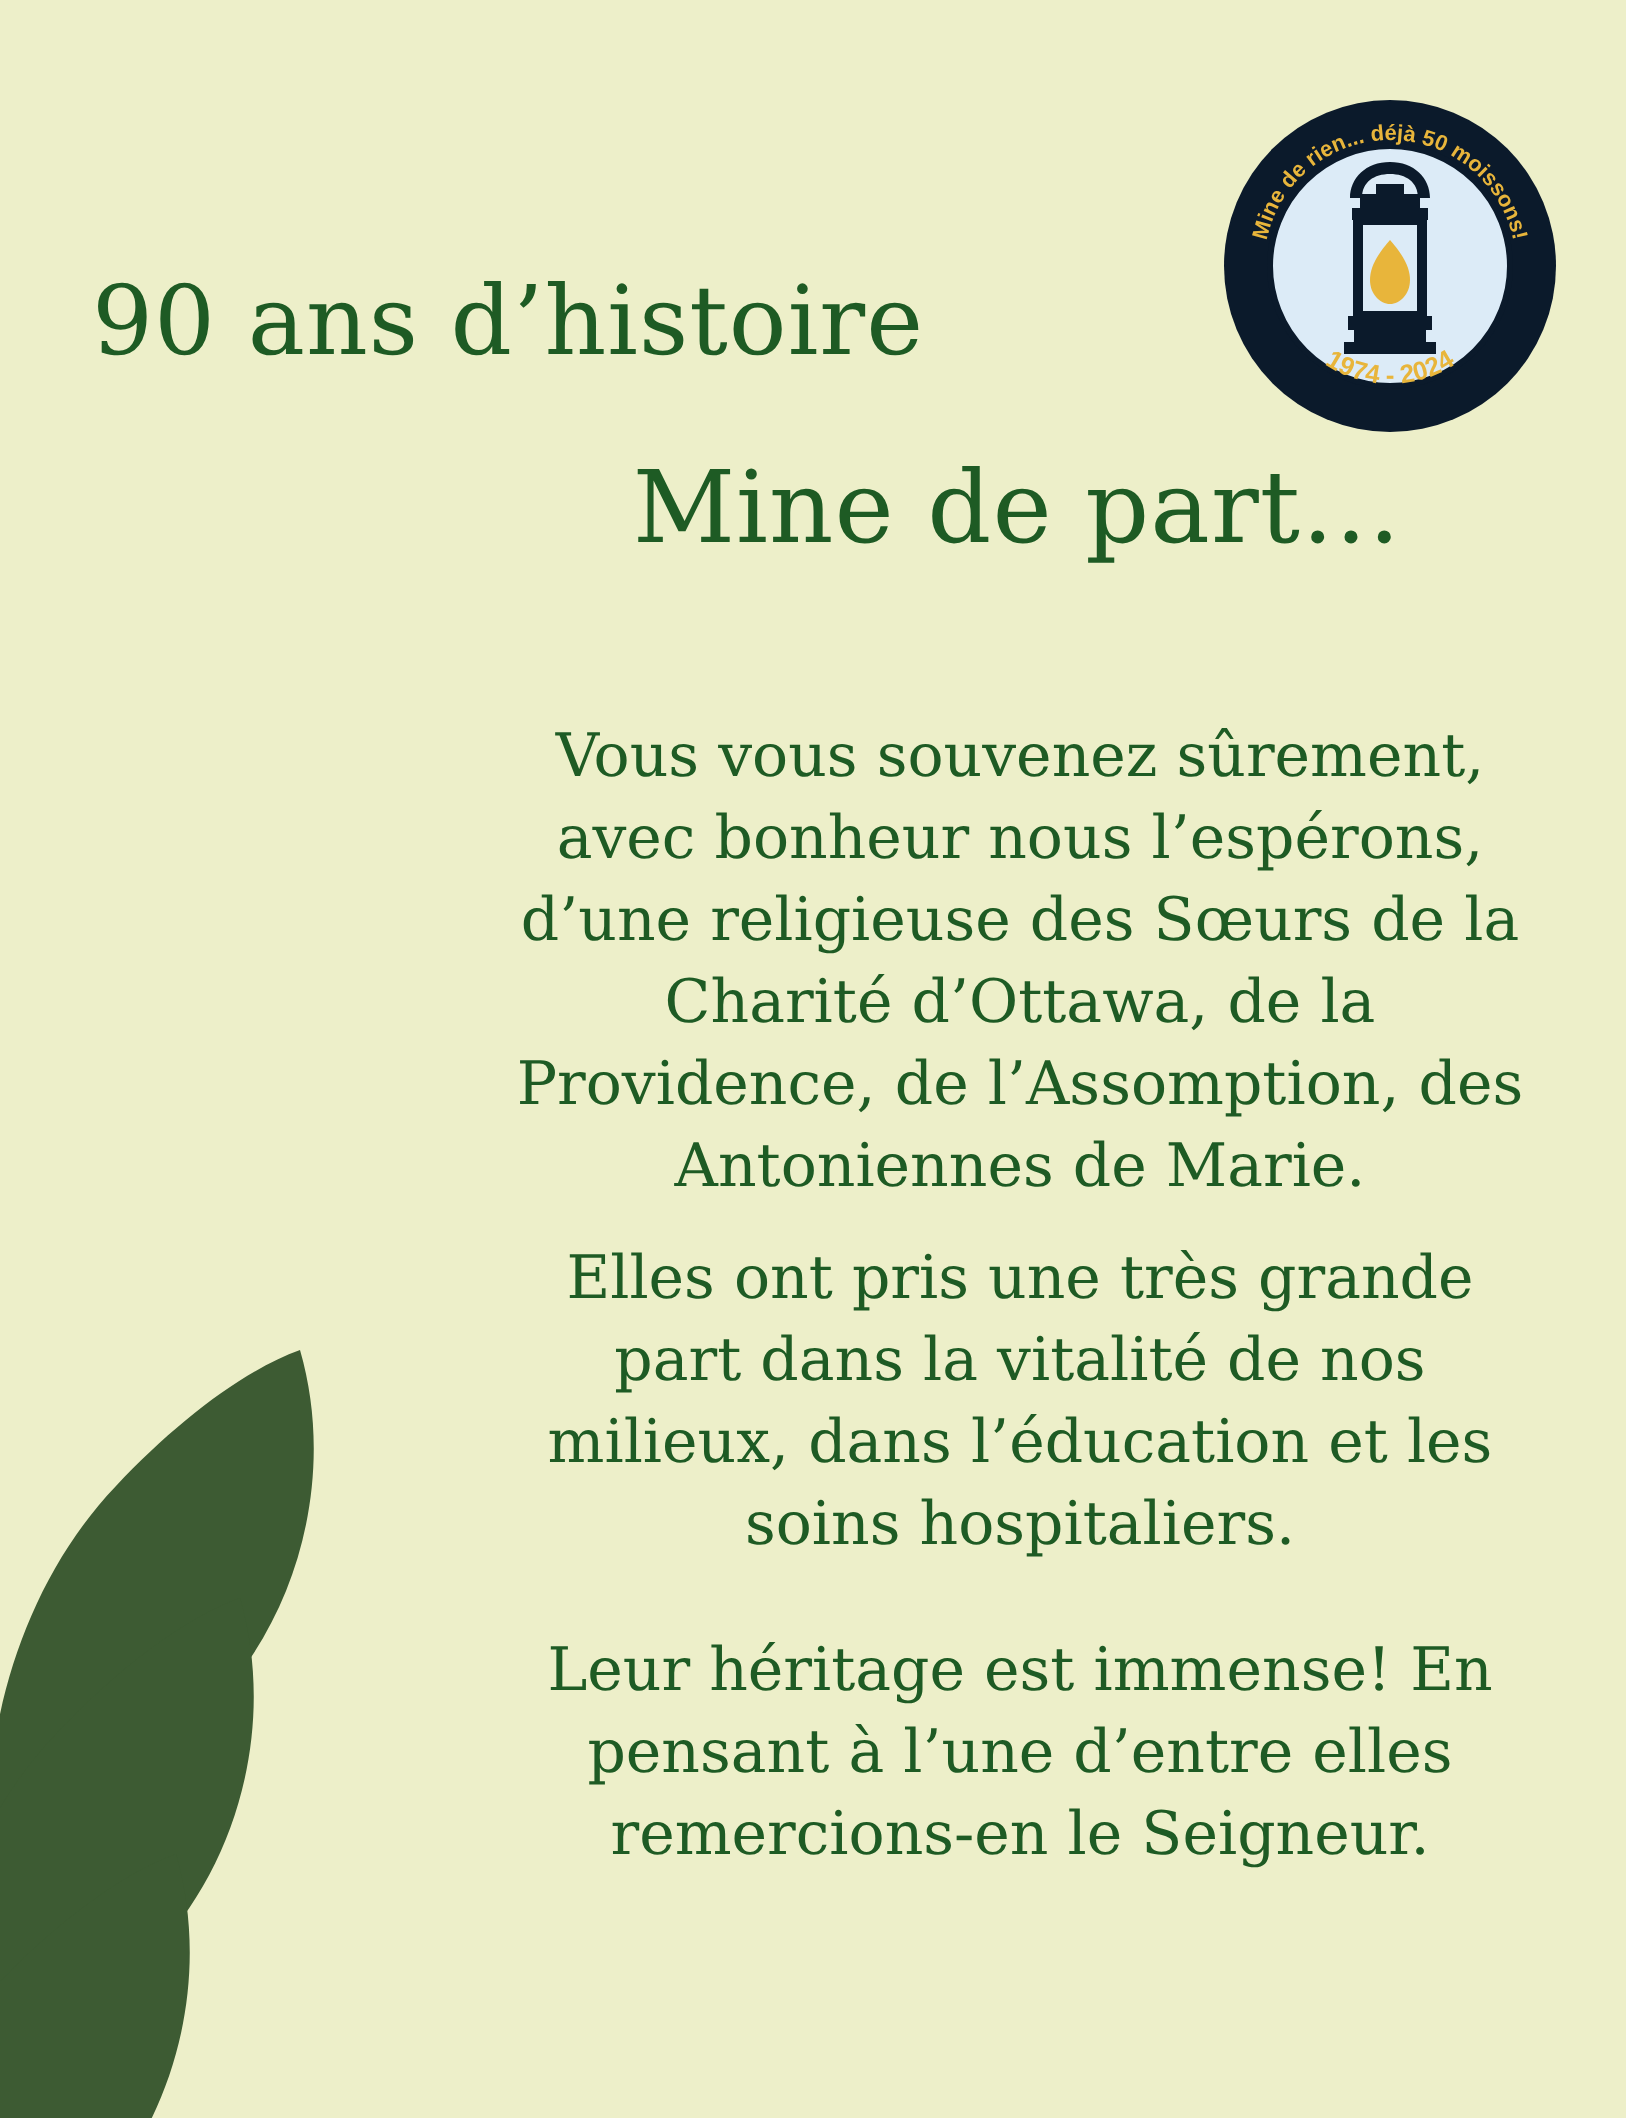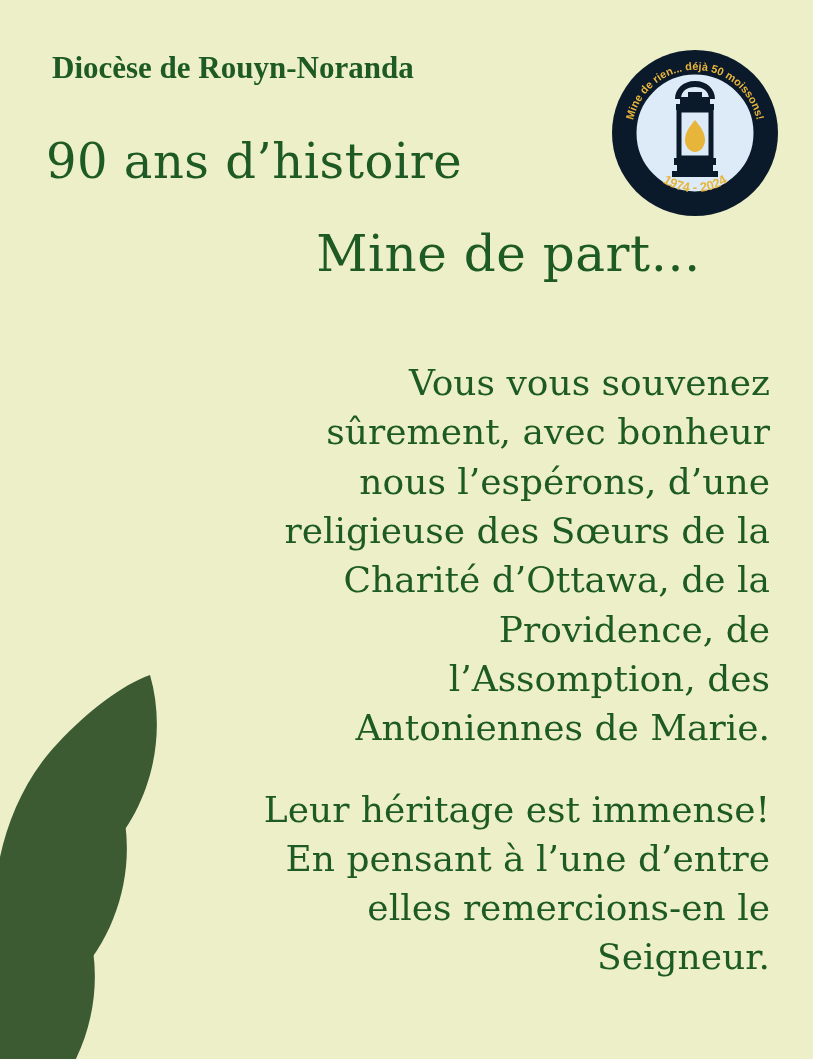--- a/index.html
+++ b/index.html
@@ -70,24 +70,24 @@
     width: 170px;
     height: 170px;
   }
 
   
   .body-text {
     position: absolute;
     left: 250px;
     top: 358px;
     width: 520px;
-    text-align: right;
+    text-align: center;
     color: #1E5B24;
     font-family: "DejaVu Serif", serif;
-    font-size: 36px;
+    font-size: 30px;
     line-height: 1.37;
   }
   .body-text p {
     margin: 0 0 14px 0;
   }
   .body-text p:last-child {
     margin-bottom: 0;
     margin-top: 32px;
   }
 </style>
@@ -97,21 +97,20 @@
 <div class="poster">
 
   <svg class="leaves" viewBox="0 0 300 420" xmlns="http://www.w3.org/2000/svg">
     <g fill="#3D5B33">
       <path d="M196 16 C214 78 196 150 150 196 C118 228 74 244 40 246 C42 190 62 128 104 84 C134 52 168 26 196 16 Z" transform="translate(-6,10)"></path>
       <path d="M150 150 C168 212 150 284 104 330 C72 362 28 378 -6 380 C-4 324 16 262 58 218 C88 186 122 160 150 150 Z" transform="translate(10,0)"></path>
       <path d="M104 292 C122 354 104 426 58 472 C26 504 -18 520 -52 522 C-50 466 -30 404 12 360 C42 328 76 302 104 292 Z" transform="translate(24,-14)"></path>
     </g>
   </svg>
 
-  <div class="diocese">Diocèse de Rouyn-Noranda</div>
   <div class="title-1">90 ans d’histoire</div>
   <div class="title-2">Mine de part…</div>
 
   <svg class="logo" viewBox="0 0 170 170" xmlns="http://www.w3.org/2000/svg">
     <defs>
       <path id="arcTop" d="M 22 85 A 63 63 0 0 1 148 85"></path>
       <path id="arcBottom" d="M 26 85 A 59 59 0 0 0 144 85"></path>
     </defs>
     <circle cx="85" cy="85" r="83" fill="#0B1A2B"></circle>
     <circle cx="85" cy="85" r="60" fill="#DCEBF7"></circle>
@@ -132,16 +131,17 @@
       <path d="M64 110 h42 v7 h-42 z"></path>
       <path d="M67 117 h36 v6 h-36 z"></path>
       <path d="M62 123 h46 v6 h-46 z"></path>
       <path d="M85 33 c-12 0 -20 8 -20 18 h6 c0 -8 6 -12 14 -12 s14 4 14 12 h6 c0 -10 -8 -18 -20 -18 z"></path>
       <path d="M85 72 c-7 8 -10 14 -10 20 c0 7 5 12 10 12 s10 -5 10 -12 c0 -6 -3 -12 -10 -20 z" fill="#E8B53B"></path>
     </g>
   </svg>
 
   <div class="body-text">
     <p>Vous vous souvenez sûrement, avec bonheur nous l’espérons, d’une religieuse des Sœurs de la Charité d’Ottawa, de la Providence, de l’Assomption, des Antoniennes de Marie.</p>
+    <p>Elles ont pris une très grande part dans la vitalité de nos milieux, dans l’éducation et les soins hospitaliers.</p>
     <p>Leur héritage est immense! En pensant à l’une d’entre elles remercions-en le Seigneur.</p>
   </div>
 
 </div>
 
 </body></html>

